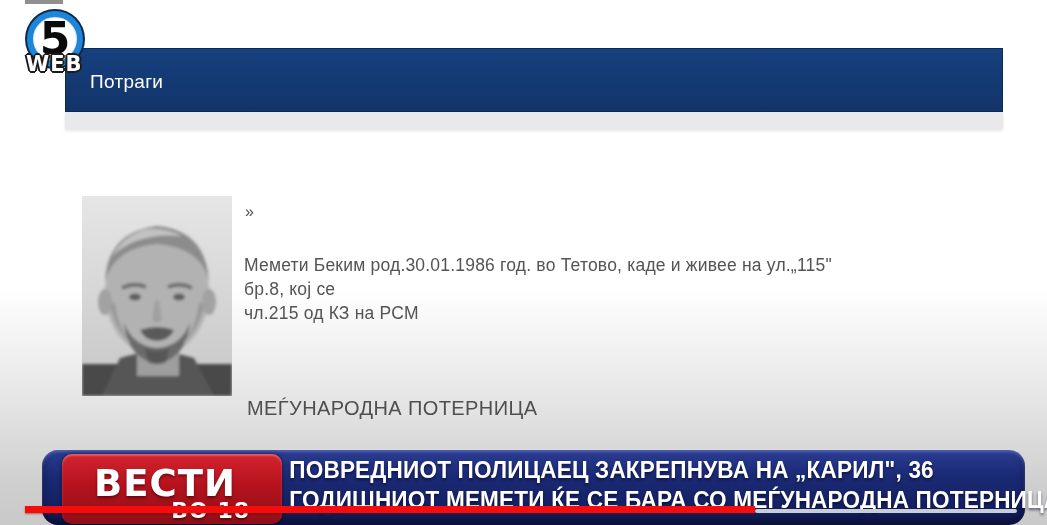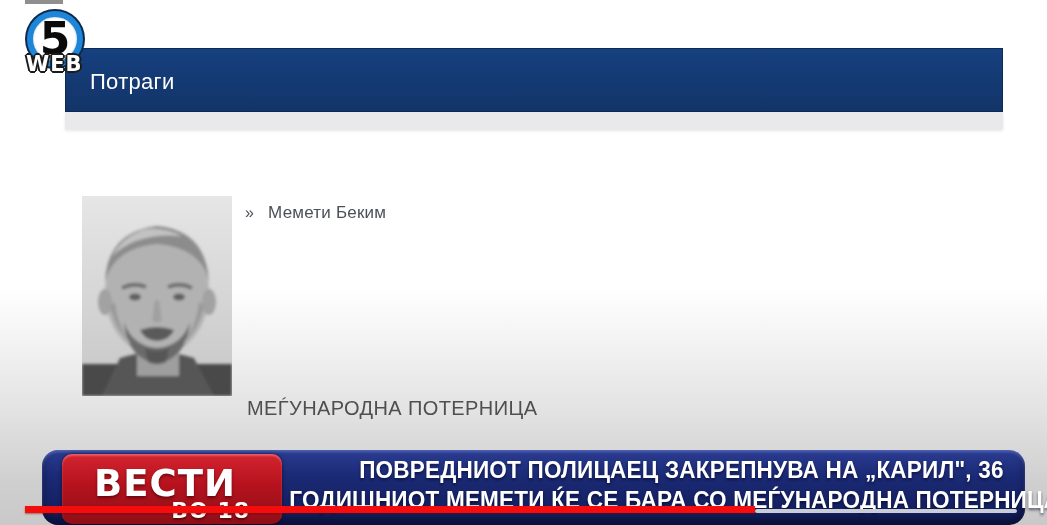--- a/index.html
+++ b/index.html
@@ -17,21 +17,21 @@
   .top-fragment { left:25px; top:0; width:38px; height:4px; background:#8f8f8f; }
 
   
   .header-bar {
     left:65px; top:48px; width:938px; height:64px;
     background:linear-gradient(180deg,#16407f 0%,#123468 100%);
     border:1px solid #0d2a56;
     display:flex; align-items:center;
   }
   .header-title {
-    color:#ffffff; font-size:22px; letter-spacing:0.3px;
+    color:#ffffff; font-size:19px; letter-spacing:0.3px;
     padding-left:24px; padding-top:4px;
   }
   .header-strip {
     left:65px; top:112px; width:938px; height:17px;
     background:#e9e9eb;
     box-shadow:0 2px 3px rgba(0,0,0,0.10);
   }
 
   
   .logo-wrap { left:22px; top:5px; width:80px; height:78px; z-index:30; }
@@ -98,21 +98,21 @@
     text-shadow:0 2px 3px rgba(60,0,0,0.6);
   }
   .badge-sub {
     position:absolute; right:32px; top:44px;
     font-family:"DejaVu Sans", sans-serif;
     font-weight:bold; font-size:22px; color:#ffffff; letter-spacing:1px;
     text-shadow:0 2px 2px rgba(60,0,0,0.6);
   }
   .ticker-headline {
     position:absolute; left:240px; right:14px; top:5px;
-    text-align:right; color:#ffffff;
+    text-align:left; color:#ffffff;
   }
   .ticker-line {
     font-family:"Liberation Sans", sans-serif;
     font-weight:bold; font-size:23px; line-height:30px;
     letter-spacing:0.2px; white-space:nowrap;
     transform:scaleX(0.98); transform-origin:center;
     text-shadow:0 2px 3px rgba(0,0,30,0.55);
   }
   .red-line {
     left:25px; top:506px; width:730px; height:7px;
@@ -179,24 +179,25 @@
       <path d="M63 152 Q75 158 87 152 L84 166 Q75 170 66 166 Z" fill="#565656"></path>
 
       <path d="M28 110 Q34 136 50 148 Q36 132 33 106 Z" fill="#9a9a9a"></path>
       <path d="M122 110 Q116 136 100 148 Q114 132 117 106 Z" fill="#9a9a9a"></path>
     </g>
   </svg>
 </div>
 
 <div class="abs entry-name">
   <span class="marker">»</span>
-  <span>Мемети Беким</span>
 </div>
 
 <div class="abs entry-desc">
+  <div>Мемети Беким род.30.01.1986 год. во Тетово, каде и живее на ул.„115" бр.8, кој се</div>
+  <div>чл.215 од КЗ на РСМ</div>
 </div>
 
 <div class="abs entry-notice">МЕЃУНАРОДНА ПОТЕРНИЦА</div>
 
 <div class="abs ticker">
   <div class="ticker-badge">
     <div class="badge-title">ВЕСТИ</div>
     <div class="badge-sub">ВО 18</div>
   </div>
   <div class="ticker-headline">

